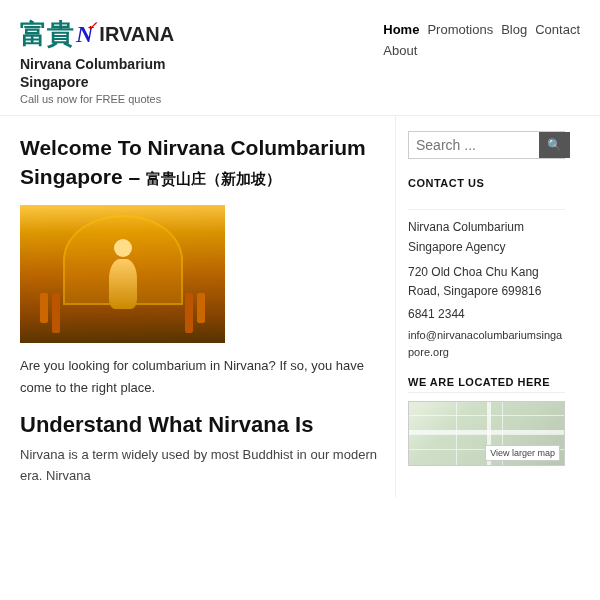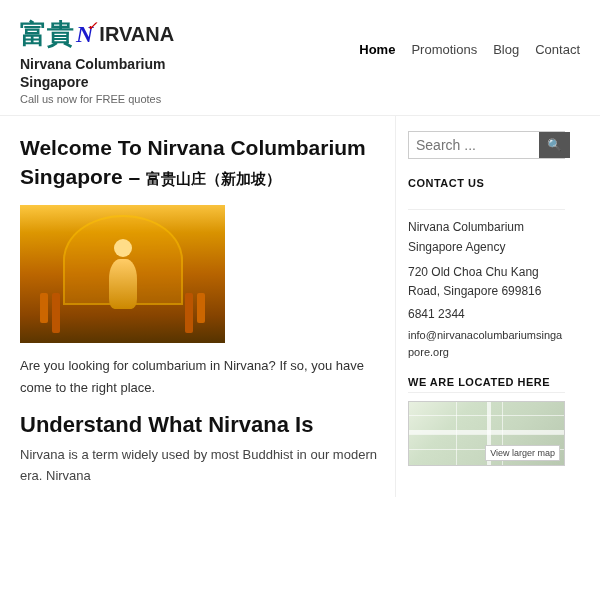--- a/index.html
+++ b/index.html
@@ -15,25 +15,28 @@
       <span style="font-size:24px; font-weight:bold; color:#1a1acc; font-style:italic; font-family:'Times New Roman',serif; position:relative;">
         N<span style="color:#c00; font-size:12px; position:absolute; top:-2px; right:-4px;">✓</span>
       </span>
       <span style="font-size:20px; font-weight:bold; color:#222; font-family:Arial,sans-serif; margin-left:4px;">IRVANA</span>
     </div>
     <div style="font-size:14px; font-weight:bold; color:#222; line-height:1.3; max-width:160px; font-family:Arial,sans-serif;">Nirvana Columbarium Singapore</div>
     <div style="font-size:11px; color:#666; margin-top:2px; font-family:Arial,sans-serif;">Call us now for FREE quotes</div>
   </div>
 
   <div style="display:flex; flex-direction:column; padding-top:6px;">
-    <div style="display:flex; gap:16px; align-items:center;margin-top:20px;">
+    <div style="display:flex; gap:8px; align-items:center;">
       <a style="font-size:13px; font-weight:bold; color:#000; text-decoration:none; font-family:Arial,sans-serif; cursor:pointer;">Home</a>
       <a style="font-size:13px; color:#444; text-decoration:none; font-family:Arial,sans-serif; cursor:pointer;">Promotions</a>
       <a style="font-size:13px; color:#444; text-decoration:none; font-family:Arial,sans-serif; cursor:pointer;">Blog</a>
       <a style="font-size:13px; color:#444; text-decoration:none; font-family:Arial,sans-serif; cursor:pointer;">Contact</a>
+    </div>
+    <div style="margin-top:6px;">
+      <a style="font-size:13px; color:#444; text-decoration:none; font-family:Arial,sans-serif; cursor:pointer;">About</a>
     </div>
   </div>
 </div>
 
 <div style="display:flex;">
 
   <div style="flex:1; padding:18px 16px 10px 20px; max-width:395px;">
     <h1 style="font-size:21px; font-weight:bold; color:#111; line-height:1.35; margin-bottom:14px; font-family:Arial,sans-serif;">
       <span>Welcome To Nirvana Columbarium Singapore –</span>
       <span style="font-size:15px;">富贵山庄（新加坡）</span>

